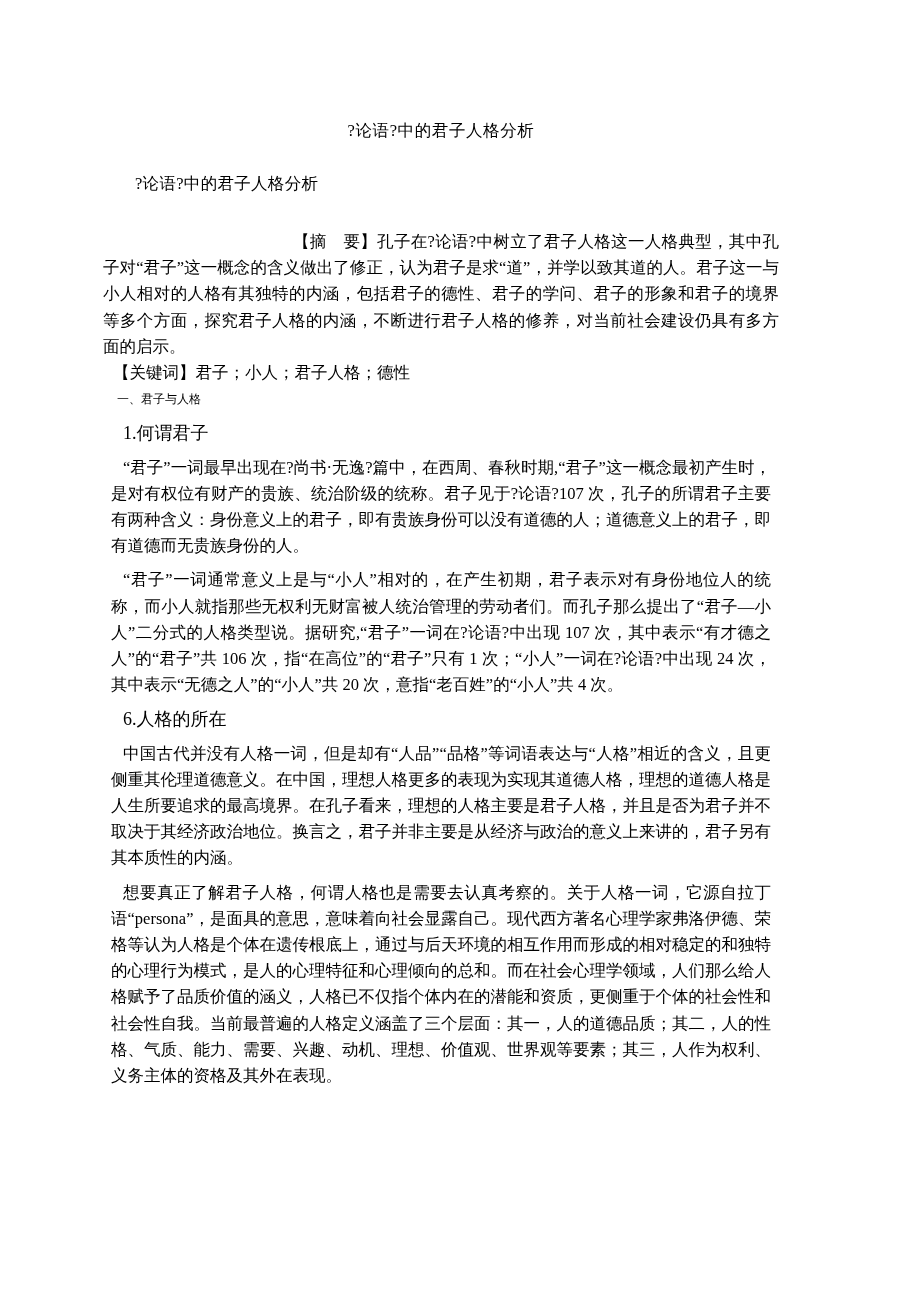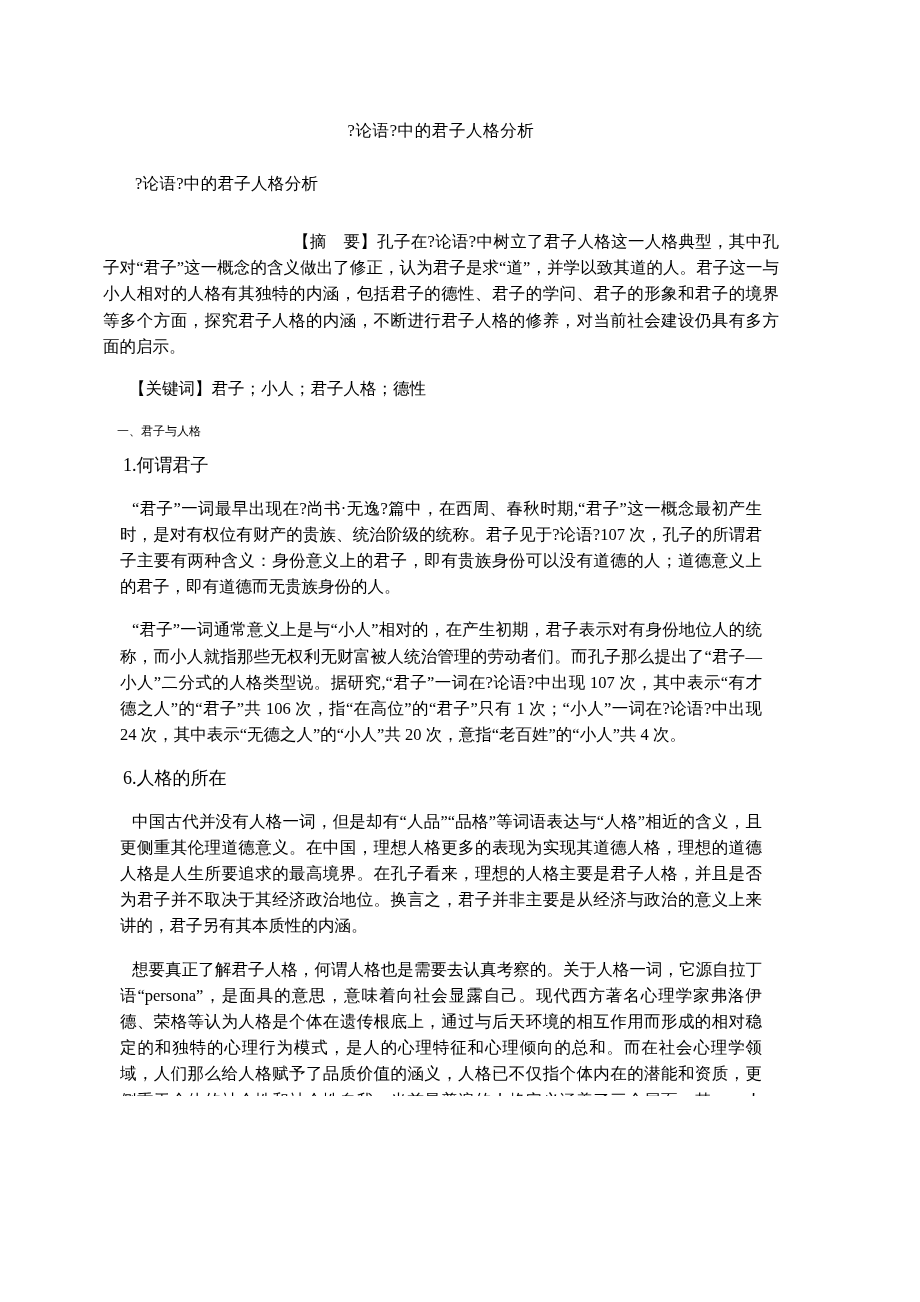--- a/index.html
+++ b/index.html
@@ -55,21 +55,21 @@
     margin: 0;
     padding-top: 32px;
     text-align: justify;
     text-justify: inter-ideograph;
     text-indent: 190px;
   }
 
   .keywords {
     font-size: 16.5px;
     line-height: 26.2px;
-    margin: 16px;
+    margin: 0;
     text-indent: 10px;
     text-align: justify;
   }
 
   .heading-1 {
     font-size: 12px;
     line-height: 26.2px;
     margin: 0;
     text-indent: 14px;
     font-weight: normal;
@@ -79,21 +79,21 @@
     font-size: 18px;
     line-height: 26.2px;
     margin: 8px;
     text-indent: 12px;
     font-weight: normal;
   }
 
   .para {
     font-size: 16.5px;
     line-height: 26.2px;
-    margin: 17px;
+    margin: 8px;
     text-indent: 12px;
     text-align: justify;
     text-justify: inter-ideograph;
   }
 </style>
 </head>
 <body>
 
 <div class="page">
   <div class="content">

